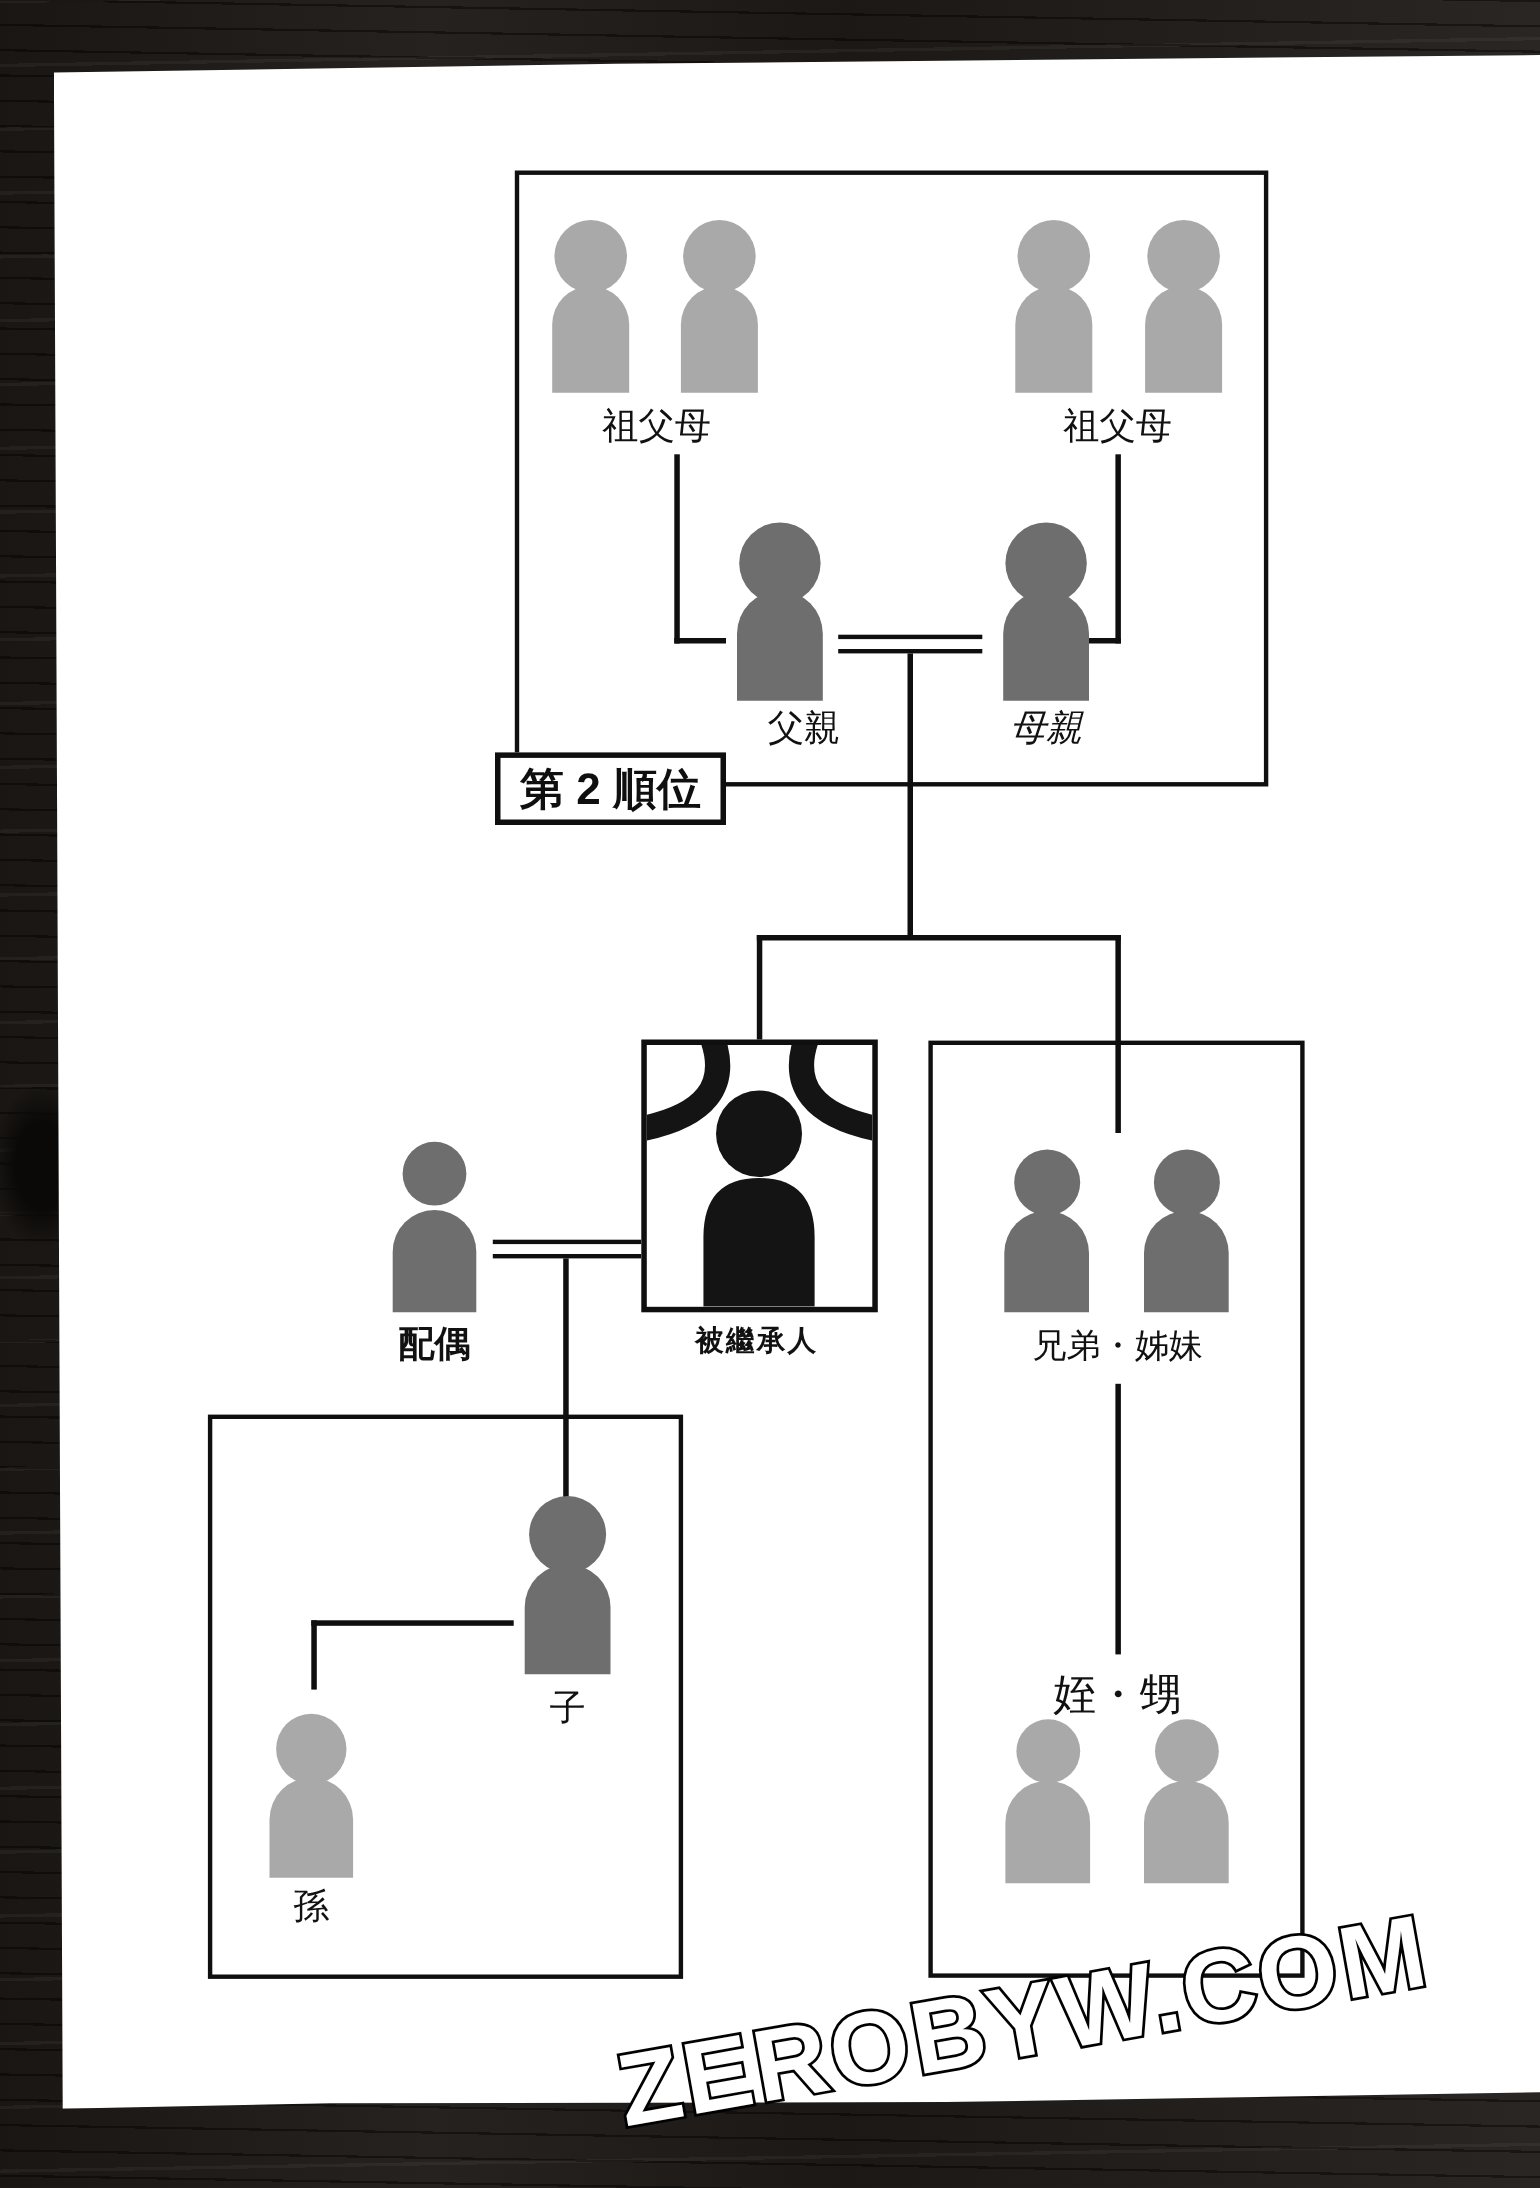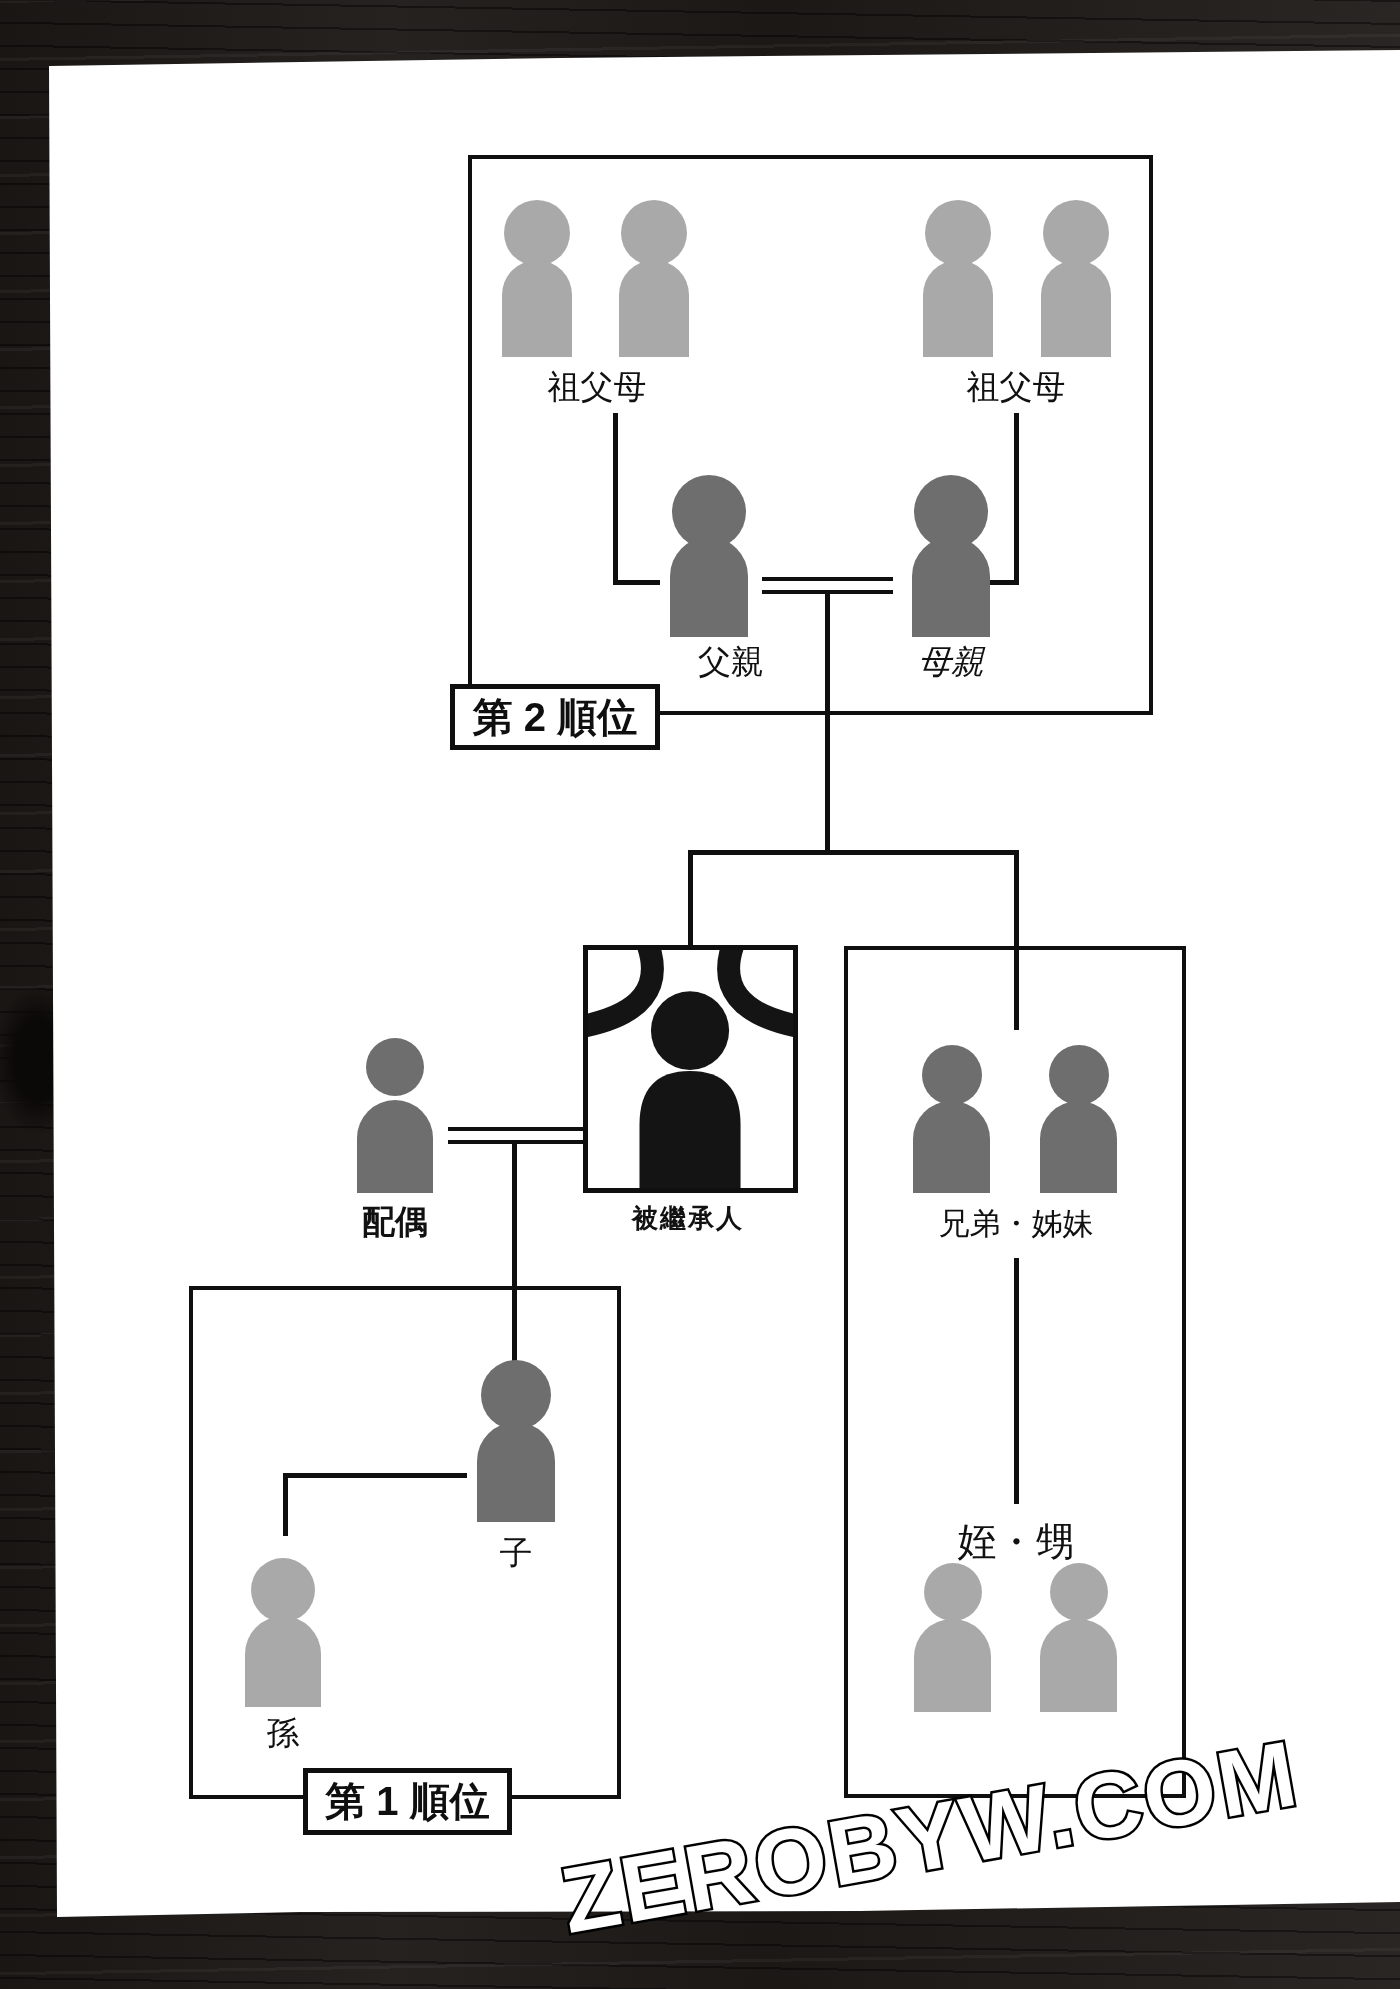--- a/index.html
+++ b/index.html
@@ -144,21 +144,18 @@
   <div class="lbl" style="left:395px;top:1203px;font-weight:bold;">配偶</div>
   <div class="lbl lbl-big" style="left:688px;top:1204px;">被繼承人</div>
   <div class="lbl" style="left:516px;top:1534px;">子</div>
   <div class="lbl" style="left:283px;top:1714px;">孫</div>
   <div class="lbl" style="left:1016px;top:1206px;font-size:31px;">兄弟・姊妹</div>
   <div class="lbl" style="left:1016px;top:1520px;font-size:39px;">姪・甥</div>
 
   <div class="rankbox" style="left:450px;top:684px;width:200px;height:56px;">
     <span>第 2 順位</span>
   </div>
-  <div class="rankbox" style="left:303px;top:1768px;width:199px;height:57px;">
-    <span>第 1 順位</span>
-  </div>
 
 </div>
 
 <svg class="watermark" width="900" height="150">
   <text x="2" y="118" font-family="Liberation Sans, DejaVu Sans, sans-serif" font-size="93" font-weight="bold" letter-spacing="3" fill="#ffffff" stroke="#000000" stroke-width="5" paint-order="stroke">ZEROBYW.COM</text>
 </svg>
 
 </body></html>

